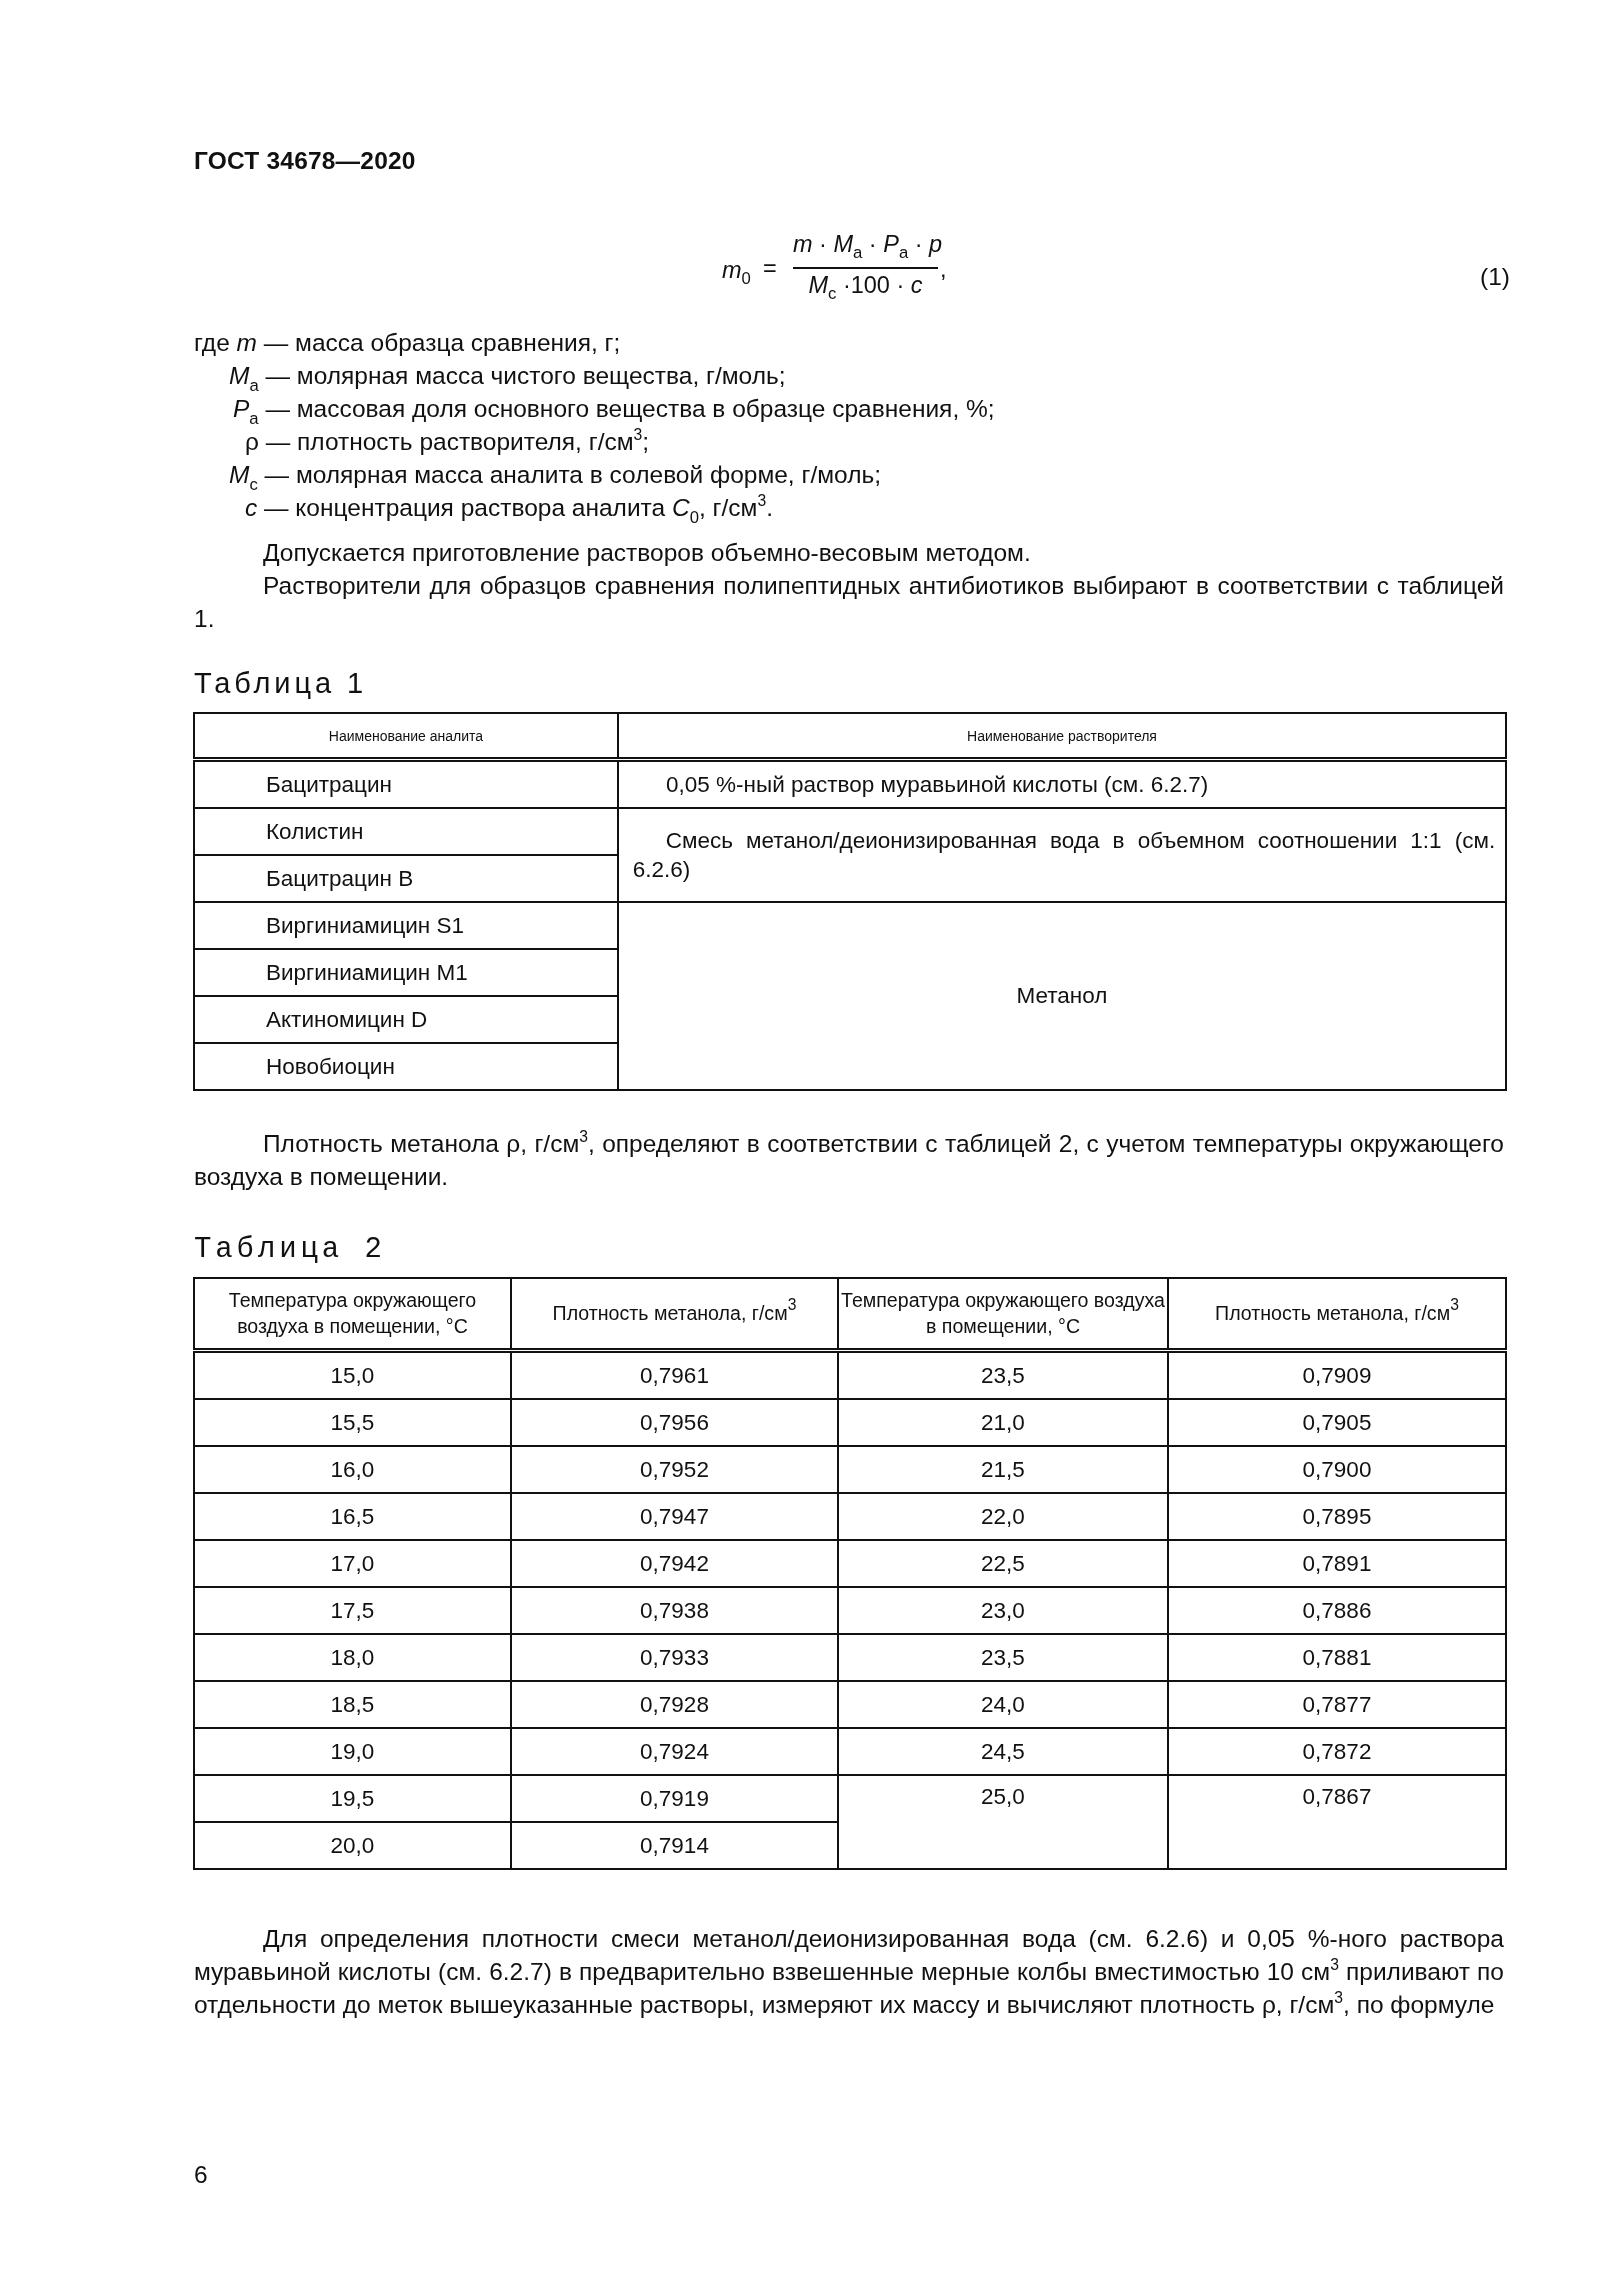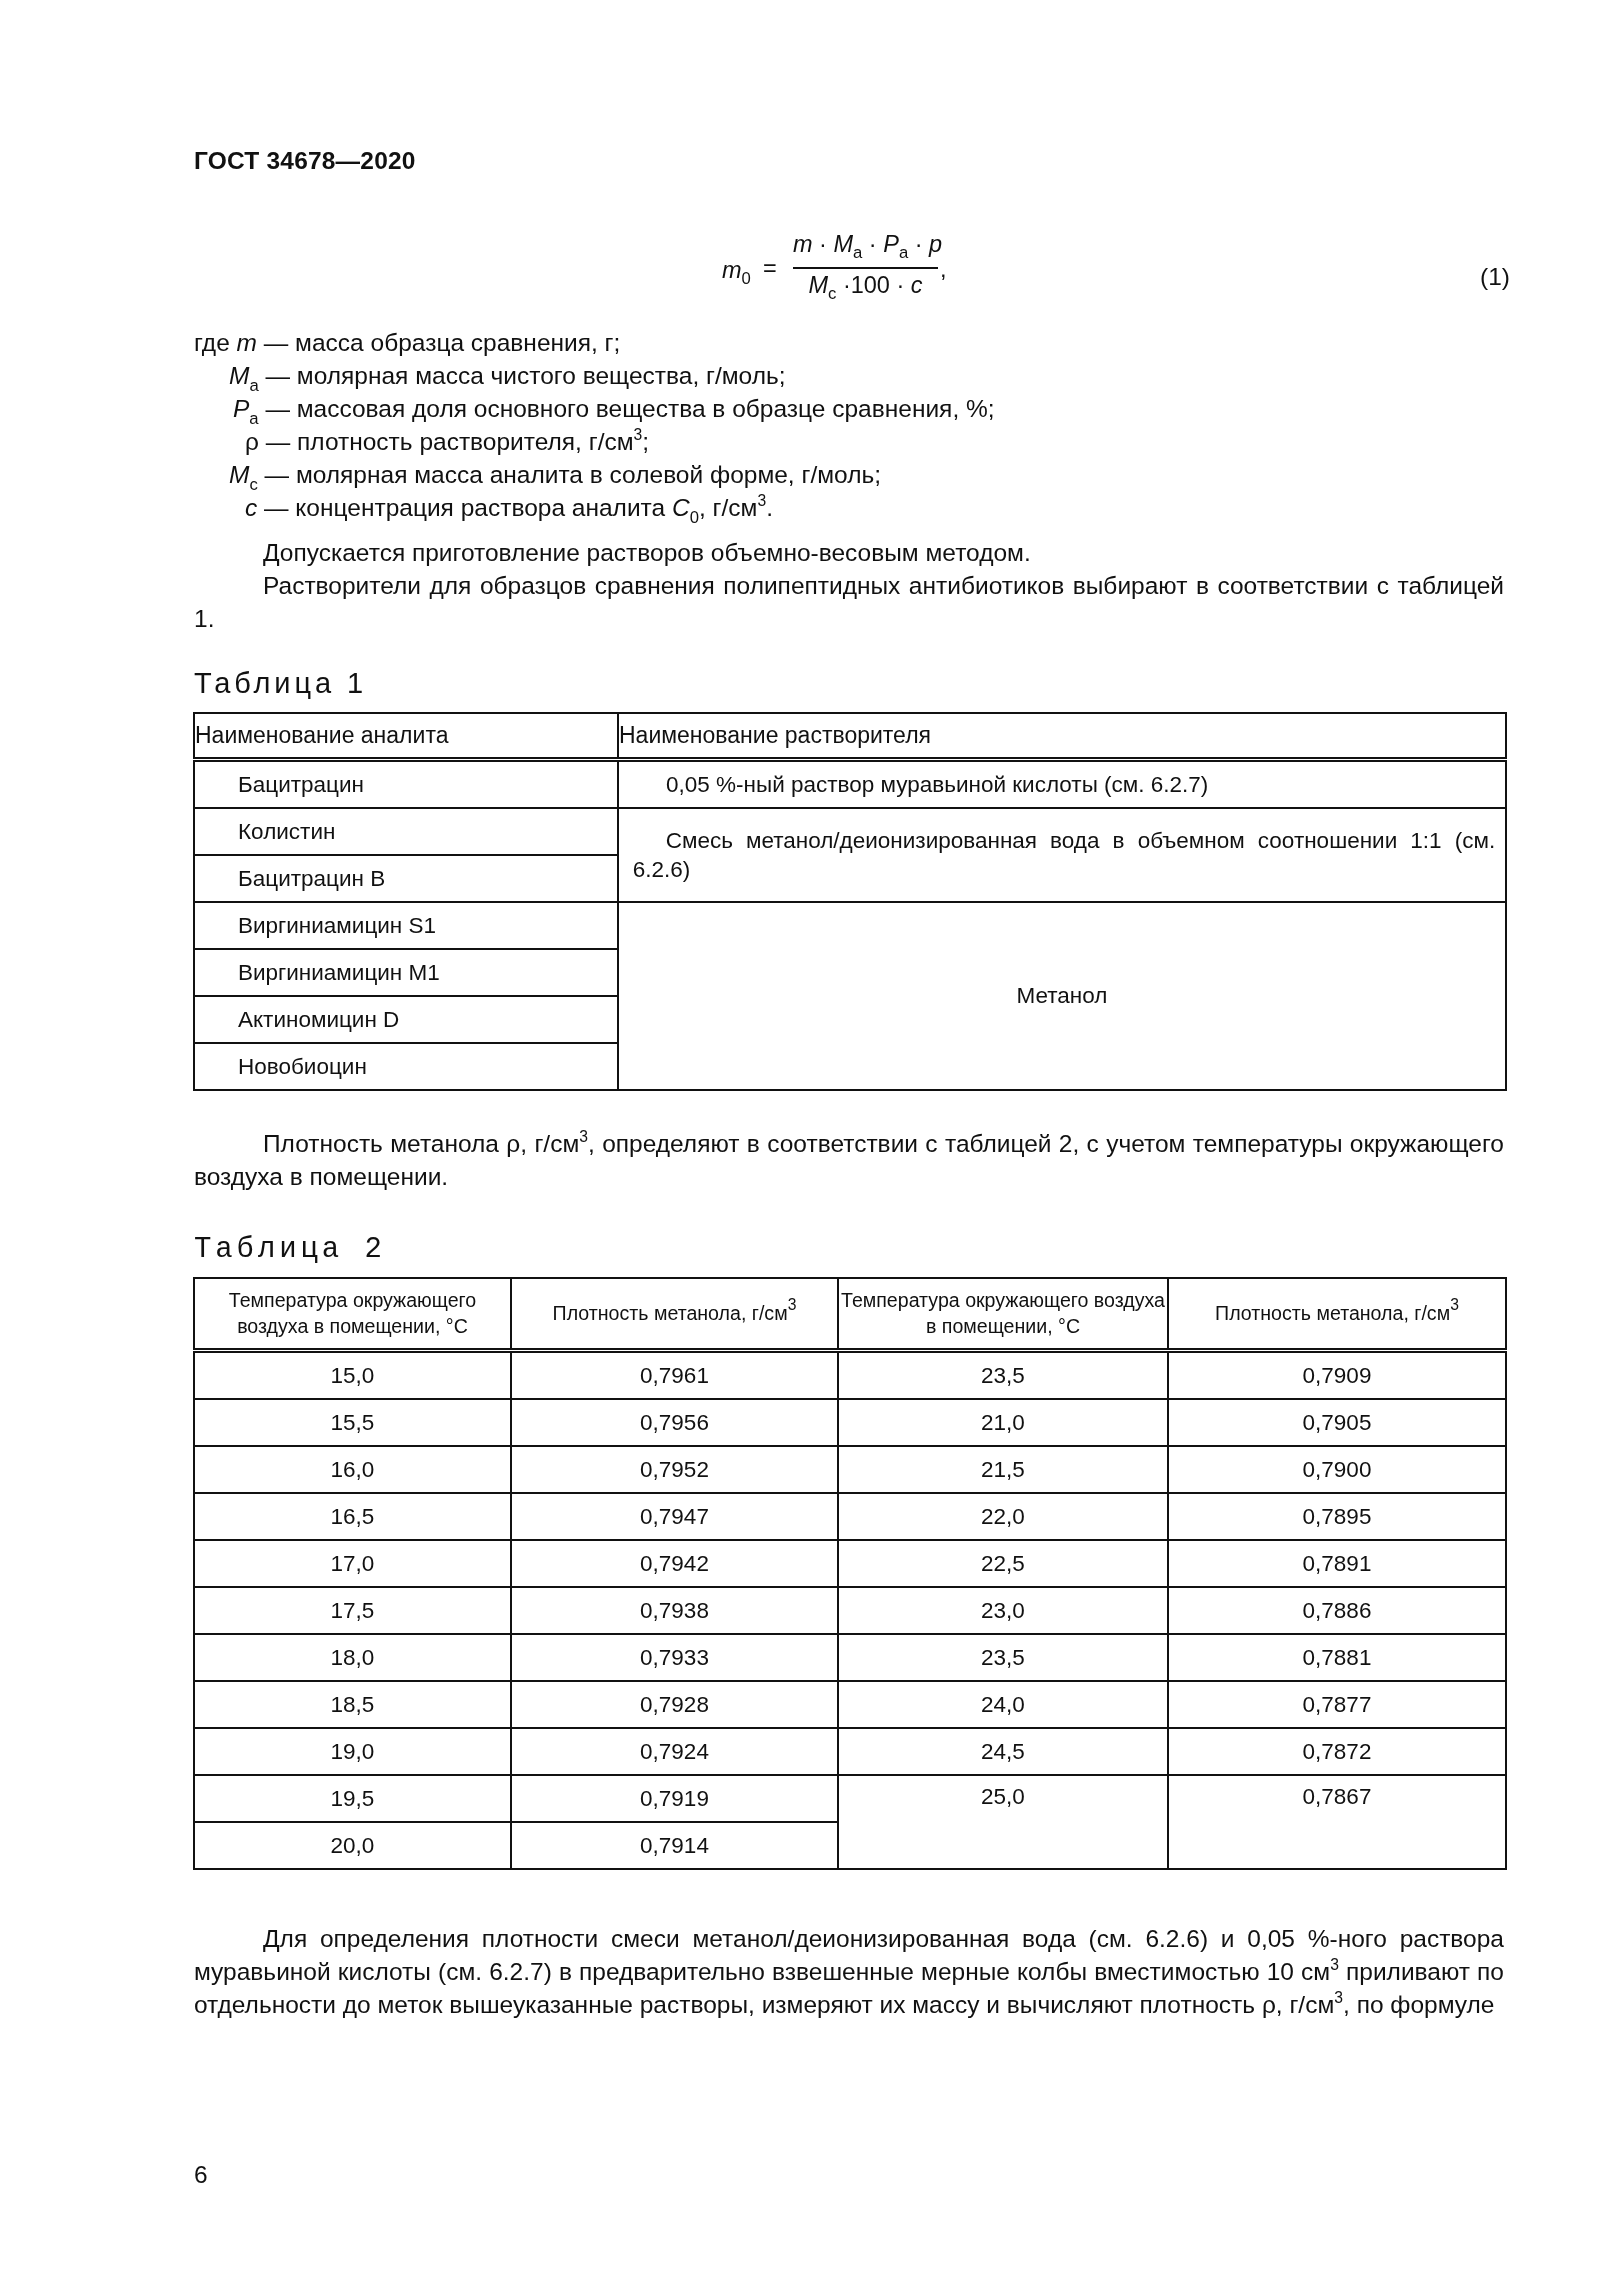--- a/index.html
+++ b/index.html
@@ -23,22 +23,22 @@
   .where-line sub { font-size: 16.7px; font-style: normal; vertical-align: -6.9px; }
   sup { font-size: 15.7px; vertical-align: 9.8px; line-height: 0; }
 
   .para { position: absolute; left: 194px; width: 1310px; font-size: 24.5px; line-height: 33px; text-align: justify; }
   .indent { text-indent: 69px; }
   .caption { position: absolute; left: 194px; font-size: 29px; letter-spacing: 3.9px; }
 
   table { border-collapse: collapse; position: absolute; table-layout: fixed; font-size: 22.5px; }
   td, th { border: 2.9px solid #111; padding: 0; font-weight: normal; }
   .t1 { left: 193px; top: 712px; width: 1312px; }
-  .t1 th { font-size: 23px; height: 43px; text-align: left; border-bottom: 5.9px double #111; }
-  .t1 td { height: 45px; padding-left: 43px; vertical-align: middle; }
+  .t1 th { font-size: 14px; height: 43px; text-align: center; border-bottom: 5.9px double #111; }
+  .t1 td { height: 45px; padding-left: 71px; vertical-align: middle; }
   .t1 td.solv { padding-left: 47px; padding-right: 15px; text-align: left; }
   .t1 td.solv-mix { padding: 0 9.8px 0 13.7px; text-align: justify; text-indent: 33px; line-height: 29px; }
   .t1 td.center { text-align: center; padding-left: 0; }
 
   .t2 { left: 193px; top: 1277px; width: 1312px; }
   .t2 th { font-size: 19.6px; height: 69px; text-align: center; line-height: 25.5px; border-bottom: 5.9px double #111; }
   .t2 td { height: 45px; text-align: center; vertical-align: middle; font-size: 22.5px; }
   .t2 td.top { vertical-align: top; padding-top: 7.8px; }
   .pagenum { left: 194px; top: 2161px; font-size: 24.5px; }
 </style>

